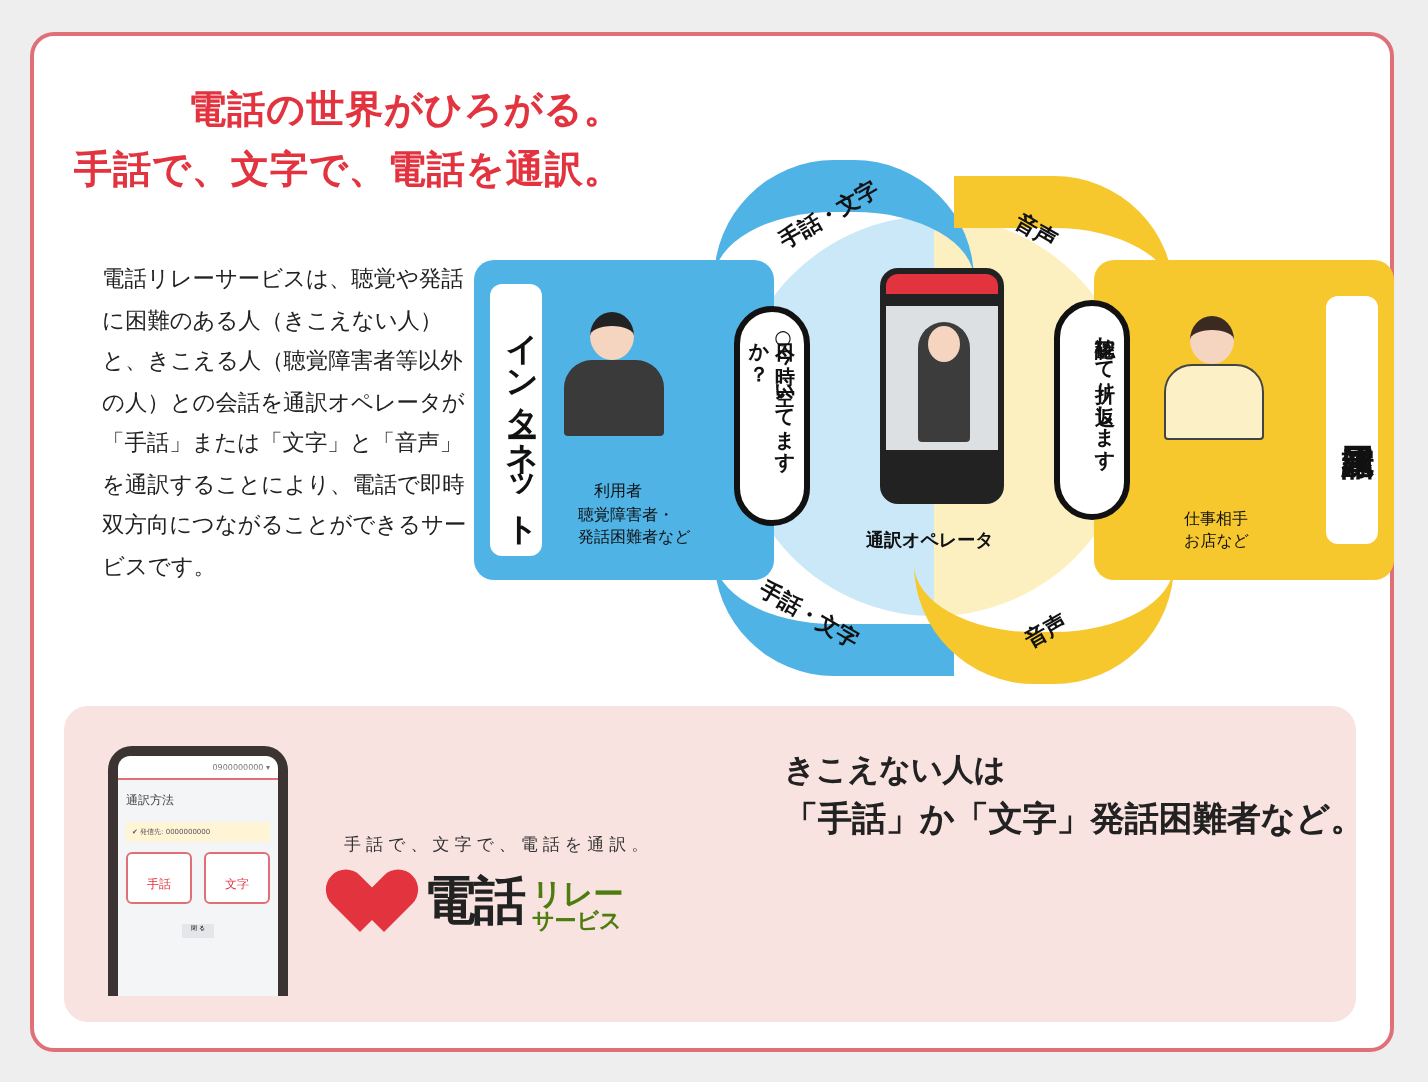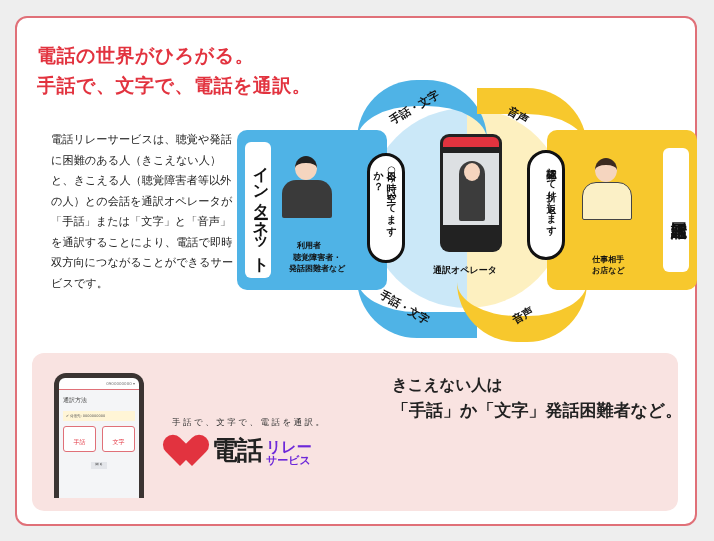--- a/index.html
+++ b/index.html
@@ -1,18 +1,18 @@
 <!DOCTYPE html>
 <html><head>
 <meta charset="utf-8">
 <style>
   * { box-sizing: border-box; margin: 0; padding: 0; }
   body { width: 714px; height: 541px; background: #eeeeee; font-family: "DejaVu Sans", sans-serif; position: relative; overflow: hidden; }
   .card { position: absolute; left: 15px; top: 16px; width: 682px; height: 510px; background: #fff; border: 2px solid #e07078; border-radius: 12px; }
-  .headline { position: absolute; left: 20px; top: 22px; color: #e2333f; font-weight: bold; font-size: 19px; line-height: 30px; letter-spacing: 0.5px; }
+  .headline { position: absolute; left: 20px; top: 22px; color: #e2333f; font-weight: bold; font-size: 19px; line-height: 30px; letter-spacing: 0.5px; text-align: right; }
   .desc { position: absolute; left: 34px; top: 112px; width: 190px; font-size: 11.2px; line-height: 20.5px; color: #222; }
   .diagram { position: absolute; left: 220px; top: 50px; width: 460px; height: 285px; }
   .lpanel { position: absolute; left: 0; top: 62px; width: 150px; height: 160px; background: #4fb3e6; border-radius: 10px; }
   .rpanel { position: absolute; left: 310px; top: 62px; width: 150px; height: 160px; background: #f7c82d; border-radius: 10px; }
   .vlabel { position: absolute; background: #fff; border-radius: 6px; width: 26px; font-weight: bold; font-size: 16px; line-height: 19px; text-align: center; padding: 6px 0; color: #111; writing-mode: vertical-rl; }
   .lpanel .vlabel { left: 8px; top: 12px; height: 136px; }
   .rpanel .vlabel { right: 8px; top: 18px; height: 124px; }
   .circle { position: absolute; left: 130px; top: 40px; width: 200px; height: 200px; border-radius: 50%; background: linear-gradient(90deg,#cbe8f8 50%,#fdf0c0 50%); }
   .arc-top-l { position: absolute; left: 120px; top: 12px; width: 130px; height: 60px; border-top: 26px solid #4fb3e6; border-radius: 120px 120px 0 0; }
   .arc-top-r { position: absolute; left: 240px; top: 20px; width: 110px; height: 60px; border-top: 26px solid #f7c82d; border-radius: 0 120px 0 0; }
@@ -27,38 +27,38 @@
   .op-label { position: absolute; left: 196px; top: 196px; font-size: 9px; font-weight: bold; color: #111; }
   .bubble { position: absolute; background: #fff; border: 3px solid #111; border-radius: 20px; writing-mode: vertical-rl; font-size: 10px; font-weight: bold; line-height: 13px; padding: 8px 4px; color: #111; }
   .bubble-l { left: 130px; top: 85px; height: 110px; width: 38px; }
   .bubble-r { left: 290px; top: 82px; height: 110px; width: 38px; }
   .person-l { position: absolute; left: 40px; top: 88px; width: 60px; height: 70px; }
   .person-l .head { position: absolute; left: 18px; top: 0; width: 22px; height: 24px; background: #f5d5bf; border-radius: 50%; border-top: 7px solid #222; }
   .person-l .body { position: absolute; left: 5px; top: 24px; width: 50px; height: 38px; background: #3a3a3a; border-radius: 14px 14px 2px 2px; }
   .person-r { position: absolute; left: 340px; top: 90px; width: 60px; height: 70px; }
   .person-r .head { position: absolute; left: 18px; top: 0; width: 22px; height: 24px; background: #f5d5bf; border-radius: 50%; border-top: 7px solid #3b2a1f; }
   .person-r .body { position: absolute; left: 5px; top: 24px; width: 50px; height: 38px; background: #fbf0c6; border: 1px solid #444; border-radius: 14px 14px 2px 2px; }
-  .cap { position: absolute; font-size: 8px; font-weight: bold; line-height: 11px; color: #111; text-align: center; }
+  .cap { position: absolute; font-size: 8px; font-weight: normal; line-height: 11px; color: #111; text-align: left; }
   .bottom { position: absolute; left: 15px; top: 335px; width: 646px; height: 158px; background: #f9e3e1; border-radius: 12px; }
   .mock { position: absolute; left: 22px; top: 20px; width: 90px; height: 125px; background: #3b3432; border-radius: 12px 12px 0 0; padding: 5px 5px 0 5px; }
   .mock .top { height: 12px; background: #fff; font-size: 4px; color: #777; padding: 3px 4px; border-bottom: 1px solid #e07078; border-radius: 6px 6px 0 0; }
   .mock .scr { background: #f4f5f7; height: 108px; padding: 4px; }
   .mock .title { font-size: 6px; color: #444; margin: 2px 0 6px; }
   .mock .notice { font-size: 3.5px; background: #fff5d6; padding: 3px; color: #555; margin-bottom: 5px; }
   .mock .btns { display: flex; gap: 6px; justify-content: space-between; }
   .mock .btn { width: 34px; height: 26px; background: #fff; border: 1px solid #e07078; border-radius: 3px; color: #e2333f; font-size: 6px; text-align: center; padding-top: 11px; }
   .mock .close { margin: 10px auto 0; width: 16px; height: 7px; background: #e4e6ea; font-size: 3px; text-align: center; }
   .tagline { position: absolute; left: 140px; top: 64px; font-size: 8.5px; letter-spacing: 2.5px; color: #333; }
   .logo { position: absolute; left: 140px; top: 80px; display: flex; align-items: flex-end; gap: 4px; }
   .logo .heart { width: 36px; height: 32px; position: relative; }
   .logo .heart::before, .logo .heart::after { content: ""; position: absolute; top: 0; width: 20px; height: 30px; background: #e2333f; border-radius: 10px 10px 0 0; }
   .logo .heart::before { left: 8px; transform: rotate(-45deg); transform-origin: 0 100%; }
   .logo .heart::after { left: 0; transform: rotate(45deg); transform-origin: 100% 100%; }
   .logo .big { font-size: 26px; font-weight: bold; color: #222; letter-spacing: -1px; }
-  .logo .small { display: flex; flex-direction: column; font-weight: bold; color: #6d28d9; line-height: 14px; }
+  .logo .small { display: flex; flex-direction: column; font-weight: bold; color: #4d7c0f; line-height: 14px; }
   .logo .small .a { font-size: 15px; }
   .logo .small .b { font-size: 11px; }
   .rtext { position: absolute; left: 360px; top: 20px; width: 295px; }
   .rtext .h { font-weight: bold; font-size: 15.5px; line-height: 25px; color: #222; }
   .rtext p { font-size: 9.4px; line-height: 17px; color: #222; margin-top: 4px; }
 </style>
 </head>
 <body>
 
 <div class="card">

